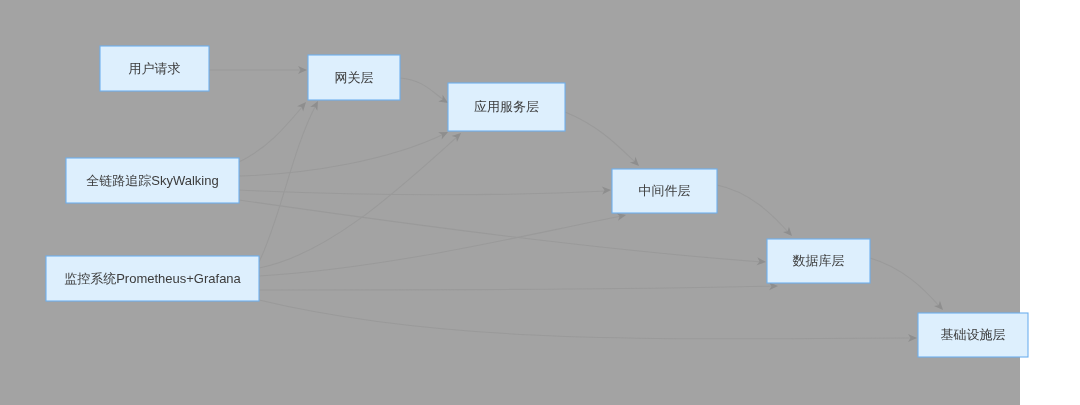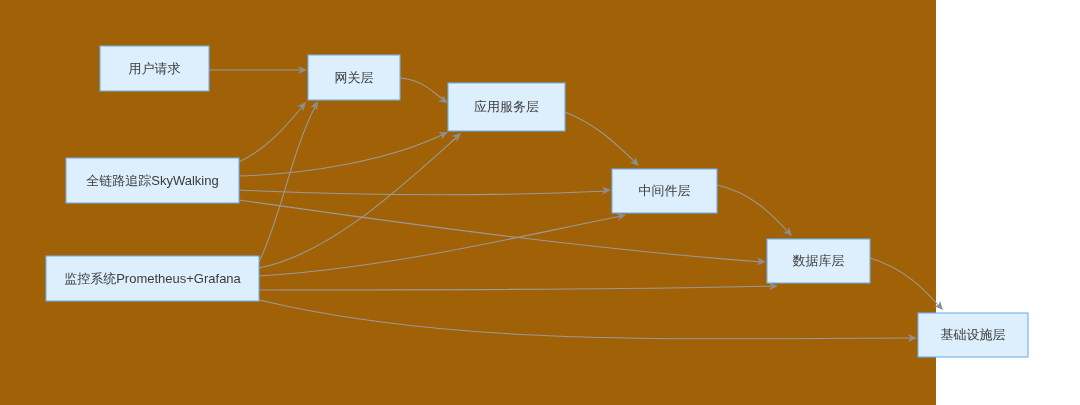--- a/index.html
+++ b/index.html
@@ -8,23 +8,23 @@
     background: #ffffff;
   }
   body {
     width: 1080px;
     height: 405px;
     font-family: "Liberation Sans", "DejaVu Sans", sans-serif;
     overflow: hidden;
   }
   #diagram-root {
     position: relative;
-    width: 936px;
+    width: 1020px;
     height: 405px;
-    background: #a16207;
+    background: #a3a3a3;
   }
   svg.flow-canvas {
     position: absolute;
     top: 0;
     left: 0;
     width: 1080px;
     height: 405px;
     display: block;
   }
   .node-box {

